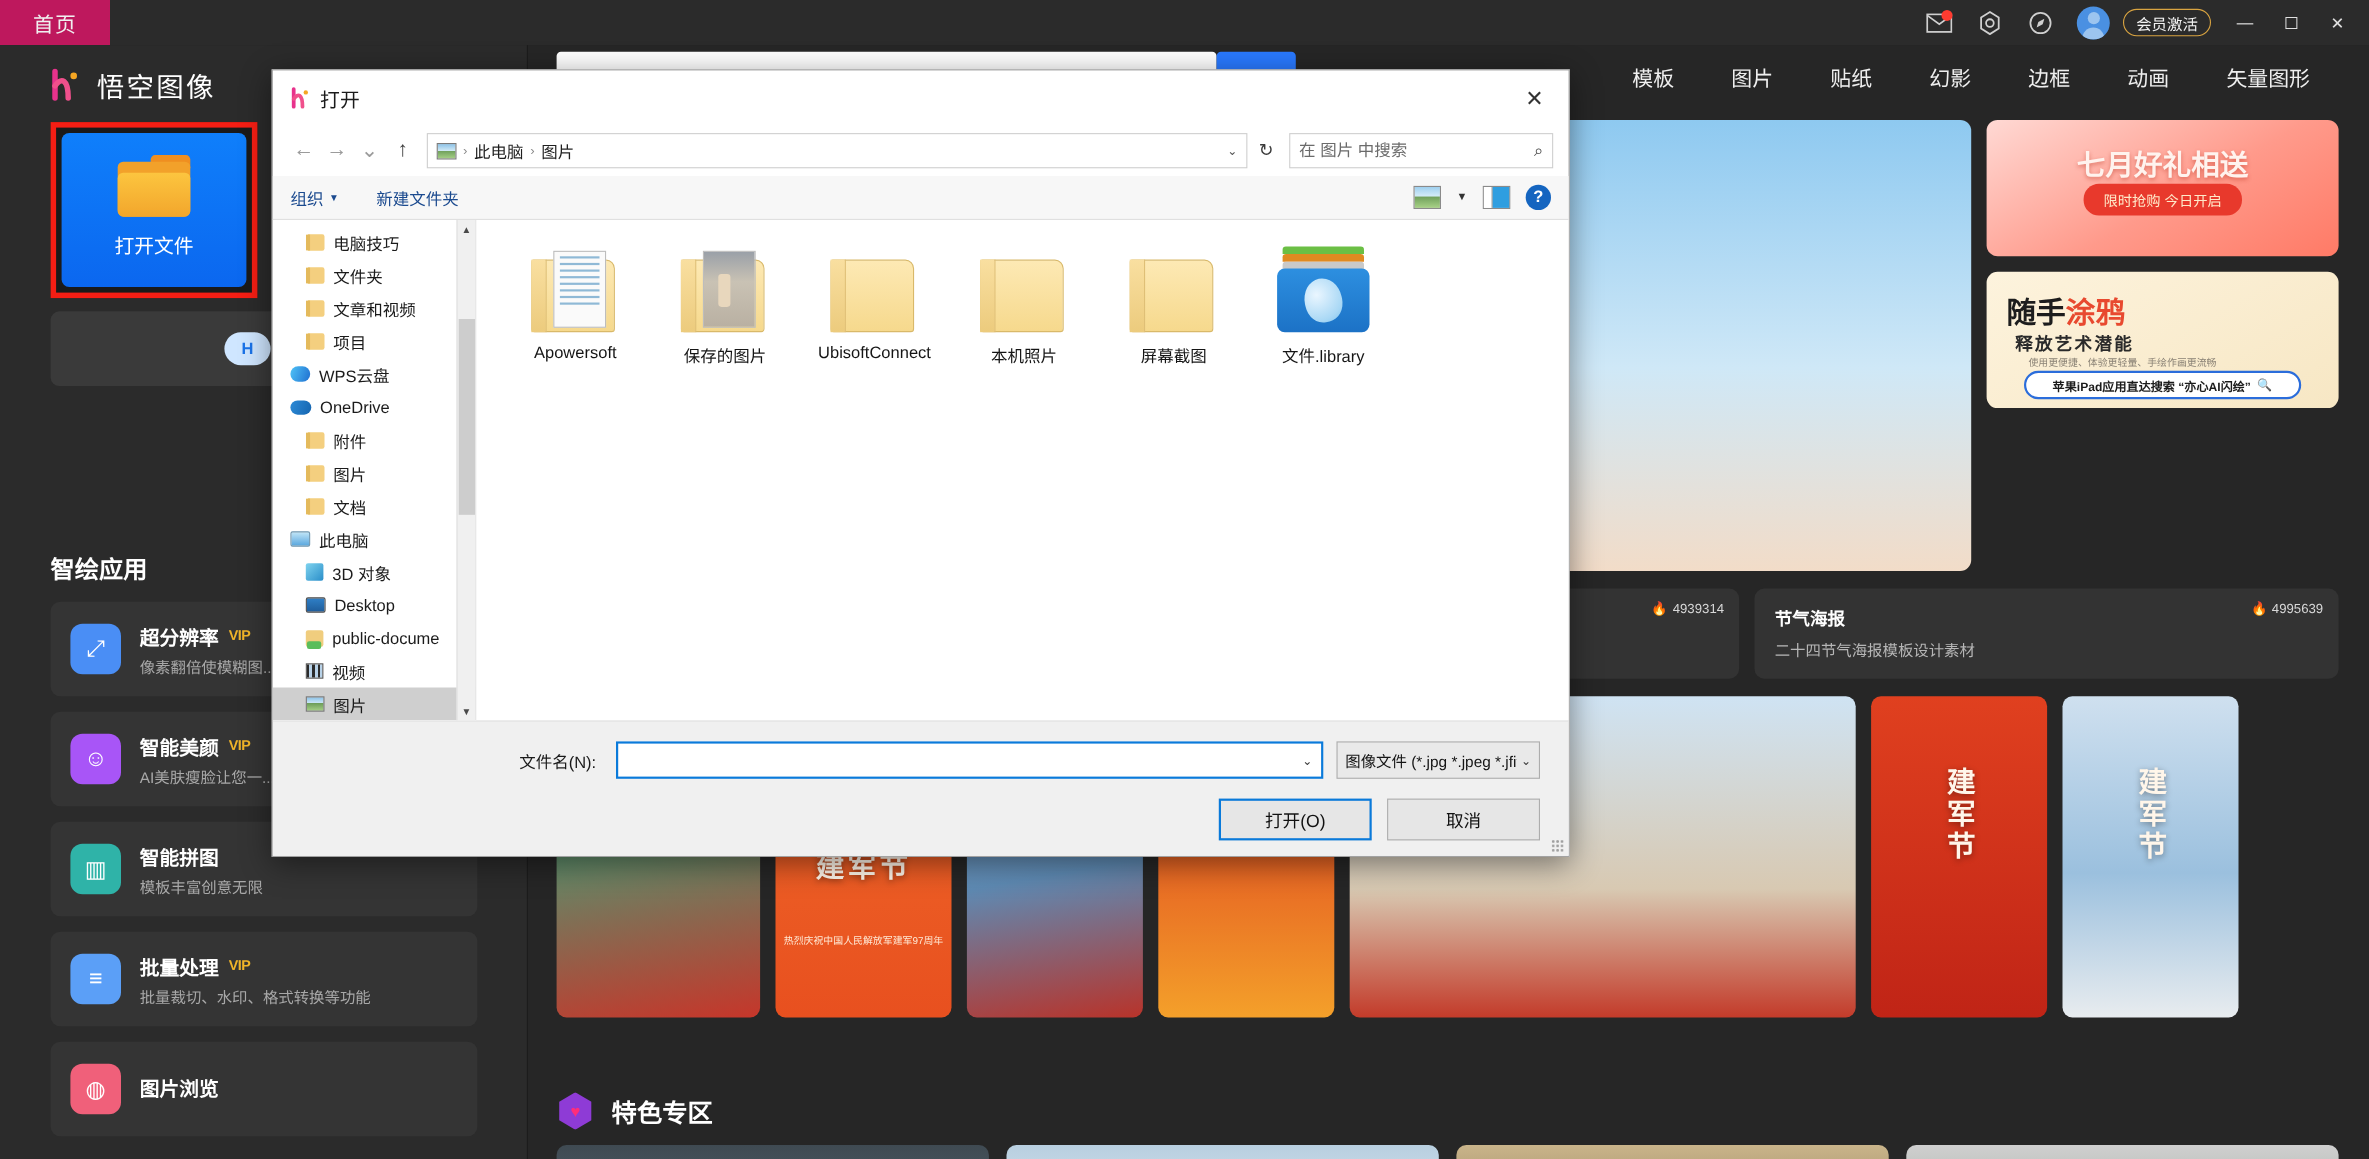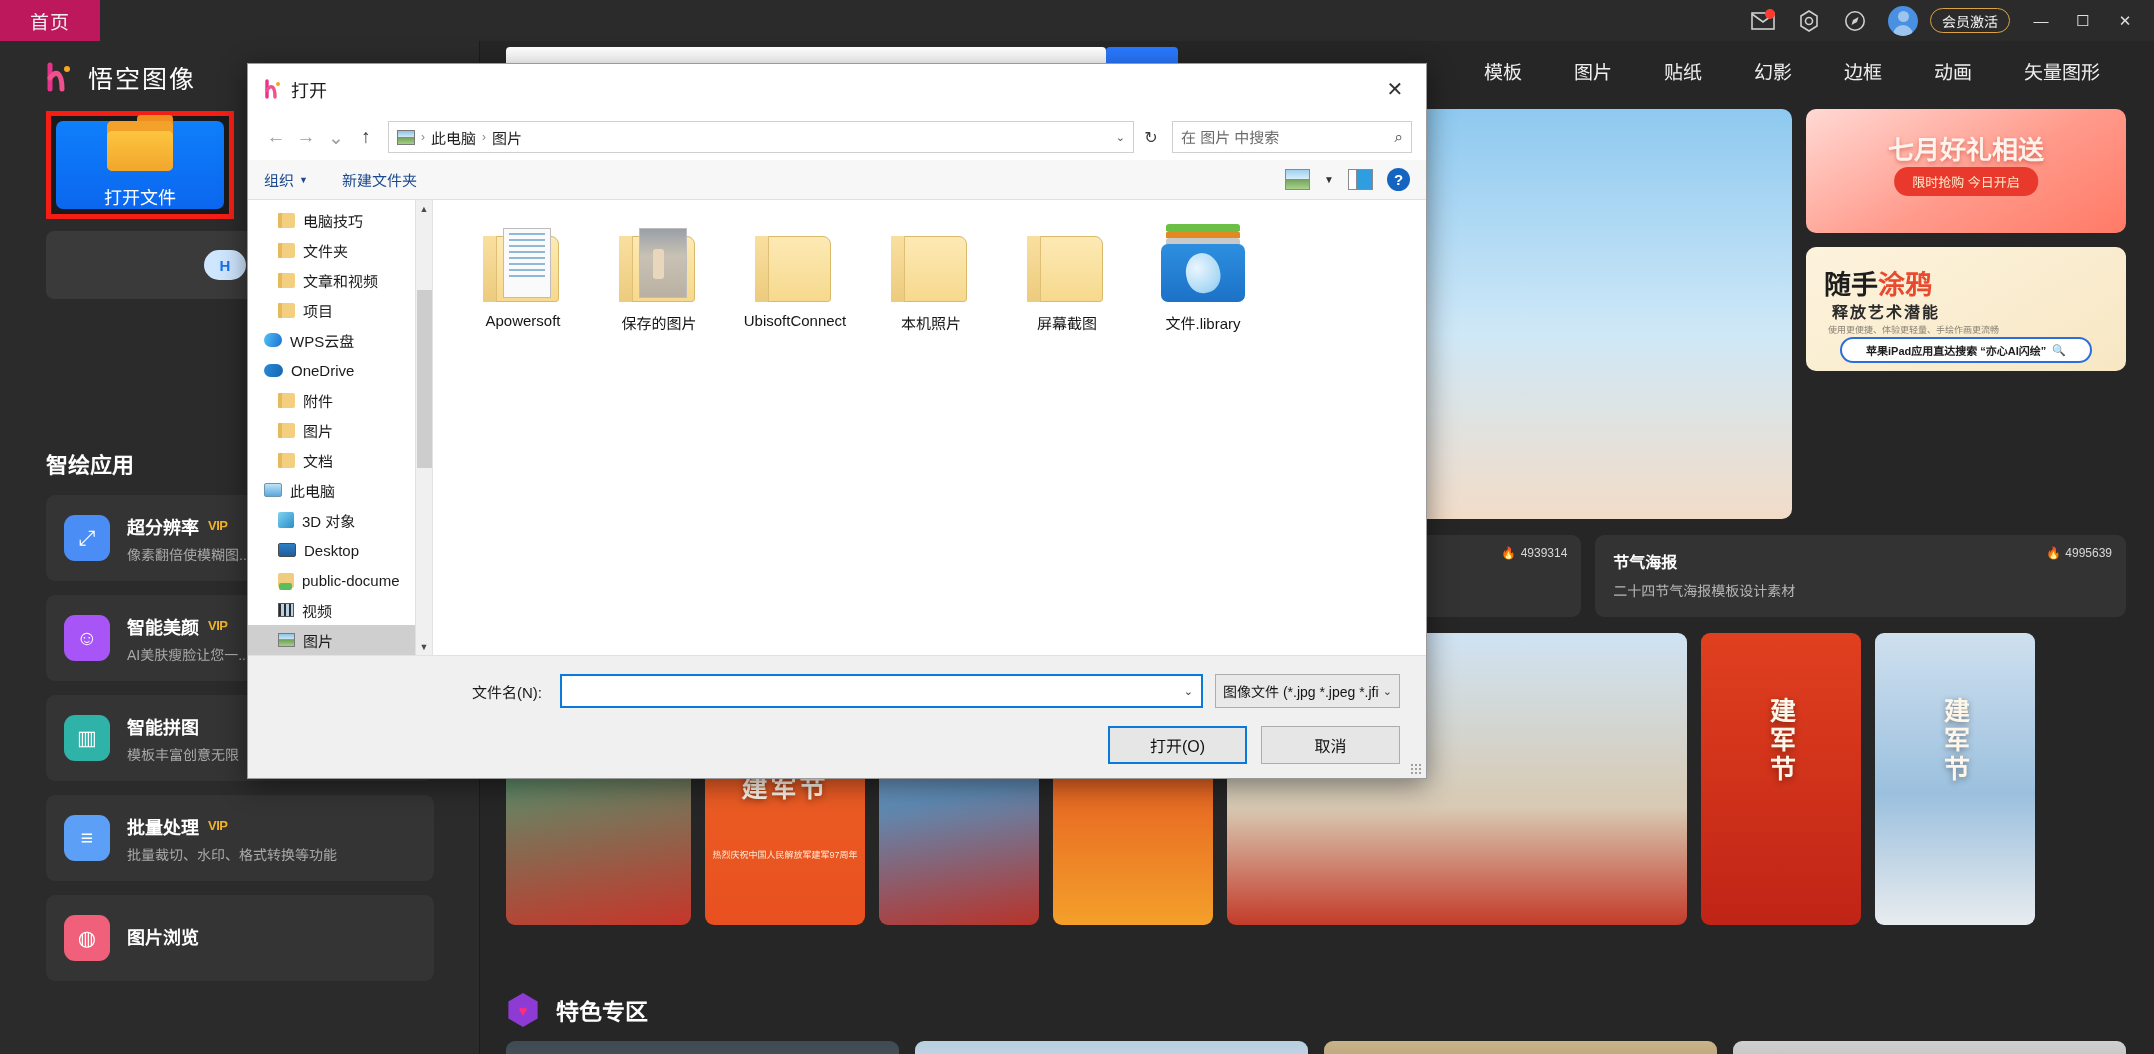--- a/index.html
+++ b/index.html
@@ -60,21 +60,21 @@
   .sidebar {
     position: absolute; top: 41px; left: 0; width: 480px; height: 1013px;
     background: #2b2b2b; border-right: 1px solid #1c1c1c;
     padding: 18px 46px 0 46px; overflow: hidden;
   }
   .brand { display: flex; align-items: center; gap: 14px; margin-bottom: 16px; }
   .brand-logo { width: 28px; height: 30px; position: relative; }
   .brand-name { color: #fff; font-size: 25px; letter-spacing: 2px; }
 
   .open-file-wrap {
-    width: 188px; height: 108px; border: 5px solid #f51e14;
+    width: 188px; height: 160px; border: 5px solid #f51e14;
     padding: 5px; background: #1a1a1a; margin-bottom: 12px;
   }
   .open-file-btn {
     width: 100%; height: 100%; border-radius: 7px;
     background: linear-gradient(180deg,#0f7ffb 0%,#0b67ef 100%);
     display: flex; flex-direction: column; align-items: center;
     justify-content: center; gap: 12px;
   }
   .folder-ic { width: 66px; height: 50px; position: relative; }
   .folder-ic .back {
@@ -172,21 +172,21 @@
   .banner2-title {
     position: absolute; top: 16px; left: 18px; font-size: 27px; font-weight: bold;
     color: #1d1d1d;
   }
   .banner2-title .hl { color: #e8492f; }
   .banner2-sub {
     position: absolute; top: 52px; left: 26px; font-size: 16px; font-weight: bold;
     color: #2a2a2a; letter-spacing: 2px;
   }
   .banner2-note {
-    position: absolute; top: 76px; left: 22px; font-size: 9px; color: #8a8275;
+    position: absolute; top: 76px; left: 38px; font-size: 9px; color: #8a8275;
   }
   .banner2-pill {
     position: absolute; bottom: 8px; left: 34px; right: 34px; height: 26px;
     border: 2px solid #2b6ddb; border-radius: 13px; background: #fff;
     display: flex; align-items: center; justify-content: center; gap: 6px;
     font-size: 11px; color: #1c1c1c; font-weight: bold;
   }
 
   .cat-row {
     position: absolute; top: 494px; left: 26px; width: 1620px; height: 82px;

